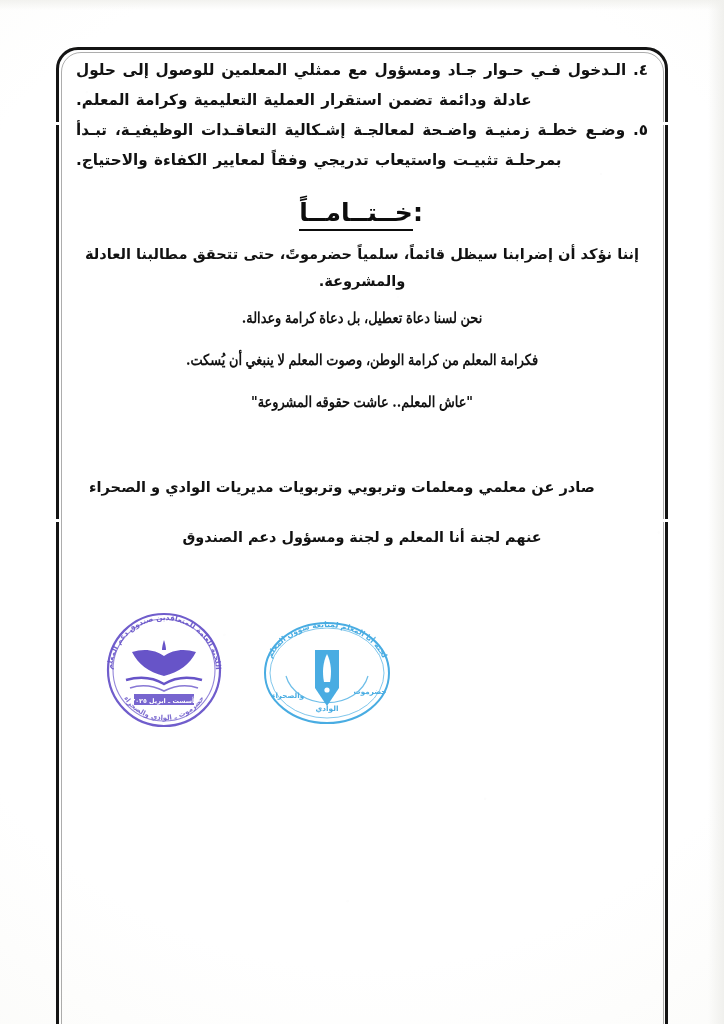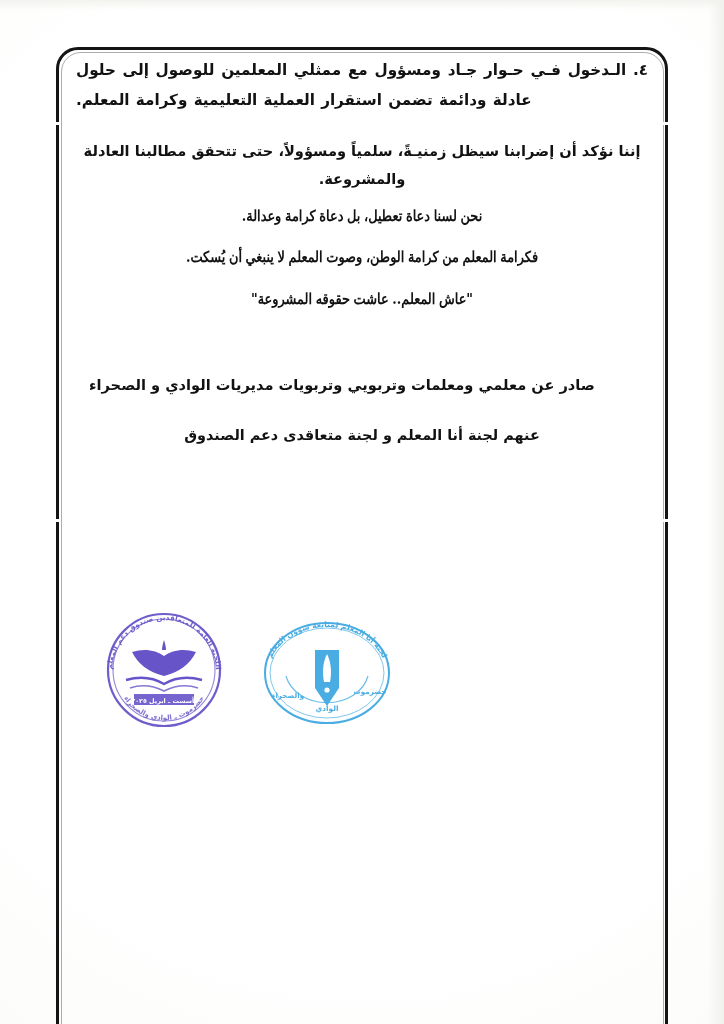--- a/index.html
+++ b/index.html
@@ -256,34 +256,41 @@
   <div class="frame-gap right-a"></div>
   <div class="frame-gap right-b"></div>
 
   <div class="content">
 
     <ul class="demand-list">
       <li class="demand-item">
         <span class="num">٤.</span>
         <span>الـدخول فـي حـوار جـاد ومسؤول مع ممثلي المعلمين للوصول إلى حلول عادلة ودائمة تضمن استقرار العملية التعليمية وكرامة المعلم.</span>
       </li>
+      <li class="demand-item">
+        <span class="num">٥.</span>
+        <span>وضـع خطـة زمنيـة واضـحة لمعالجـة إشـكالية التعاقـدات الوظيفيـة، تبـدأ بمرحلـة تثبيـت واستيعاب تدريجي وفقاً لمعايير الكفاءة والاحتياج.</span>
+      </li>
     </ul>
 
     <div class="conclusion-block">
-
-      <p class="conclusion-line">إننا نؤكد أن إضرابنا سيظل زمنيـةً، سلمياً ومسؤولاً، حتى تتحقق مطالبنا العادلة والمشروعة.</p>
+      <div class="conclusion-heading">
+        <span class="colon">:</span><span class="word">خــتــامــاً</span>
+      </div>
+
+      <p class="conclusion-line">إننا نؤكد أن إضرابنا سيظل قائماً، سلمياً حضرموتً، حتى تتحقق مطالبنا العادلة والمشروعة.</p>
 
       <p class="calligraphic">نحن لسنا دعاة تعطيل، بل دعاة كرامة وعدالة.</p>
       <p class="calligraphic">فكرامة المعلم من كرامة الوطن، وصوت المعلم لا ينبغي أن يُسكت.</p>
       <p class="calligraphic quote">"عاش المعلم.. عاشت حقوقه المشروعة"</p>
     </div>
 
     <div class="signature-block">
       <p class="issued-by">صادر عن معلمي ومعلمات وتربويي وتربويات مديريات الوادي و الصحراء</p>
-      <p class="on-behalf">عنهم لجنة أنا المعلم و لجنة متعاقدى دعم الصندوق</p>
+      <p class="on-behalf">عنهم لجنة أنا المعلم و لجنة ومسؤول دعم الصندوق</p>
     </div>
 
   </div>
 
   <div class="stamps">
 
     <div class="stamp stamp-book">
       <svg viewBox="0 0 144 128" xmlns="http://www.w3.org/2000/svg" aria-hidden="true">
         <defs>
           <path id="arcTop1" d="M 20,66 A 52,52 0 0 1 124,66"></path>

